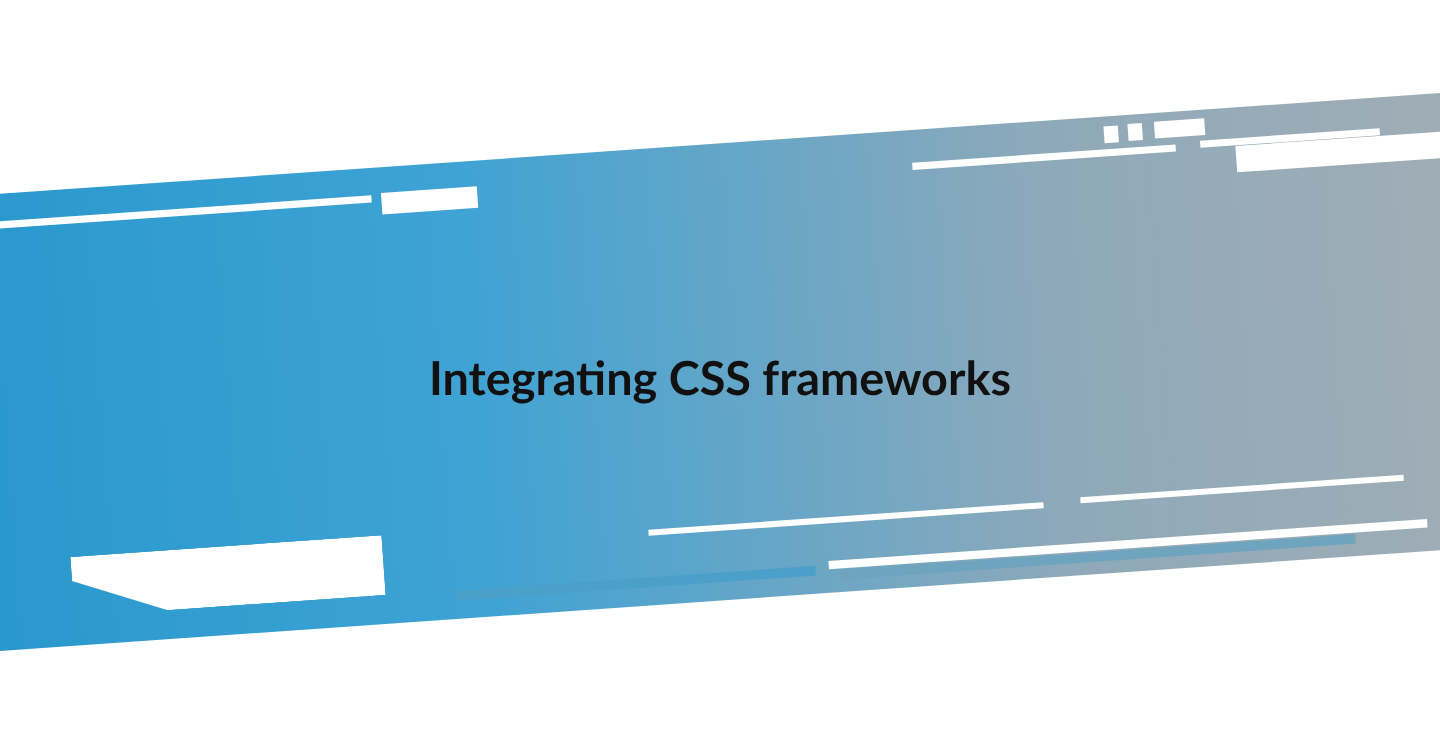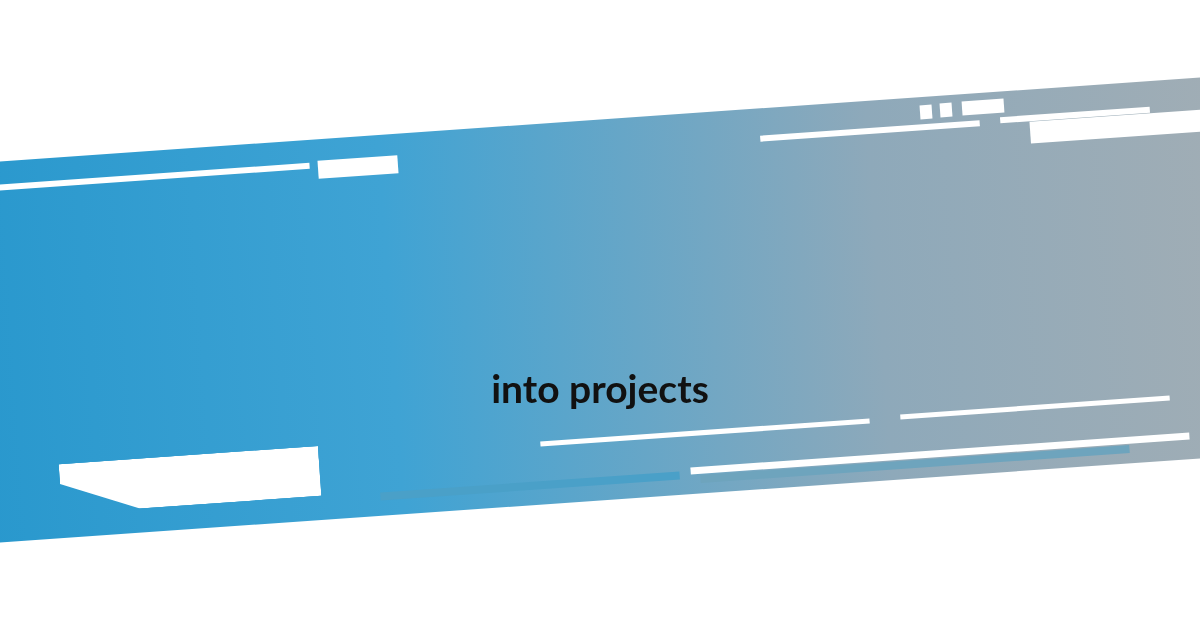--- a/index.html
+++ b/index.html
@@ -72,15 +72,14 @@
 <div class="accent tr-wedge"></div>
 
 <div class="accent b-line1"></div>
 <div class="accent b-line2"></div>
 <div class="accent b-line3"></div>
 <div class="accent b-underA"></div>
 <div class="accent b-underB"></div>
 <div class="accent bl-cut"></div>
 
 <div class="title">
-  <br>
-  <span>into projects</span>
+  <span>Integrating CSS frameworks</span><br>
 </div>
 
 </body></html>

